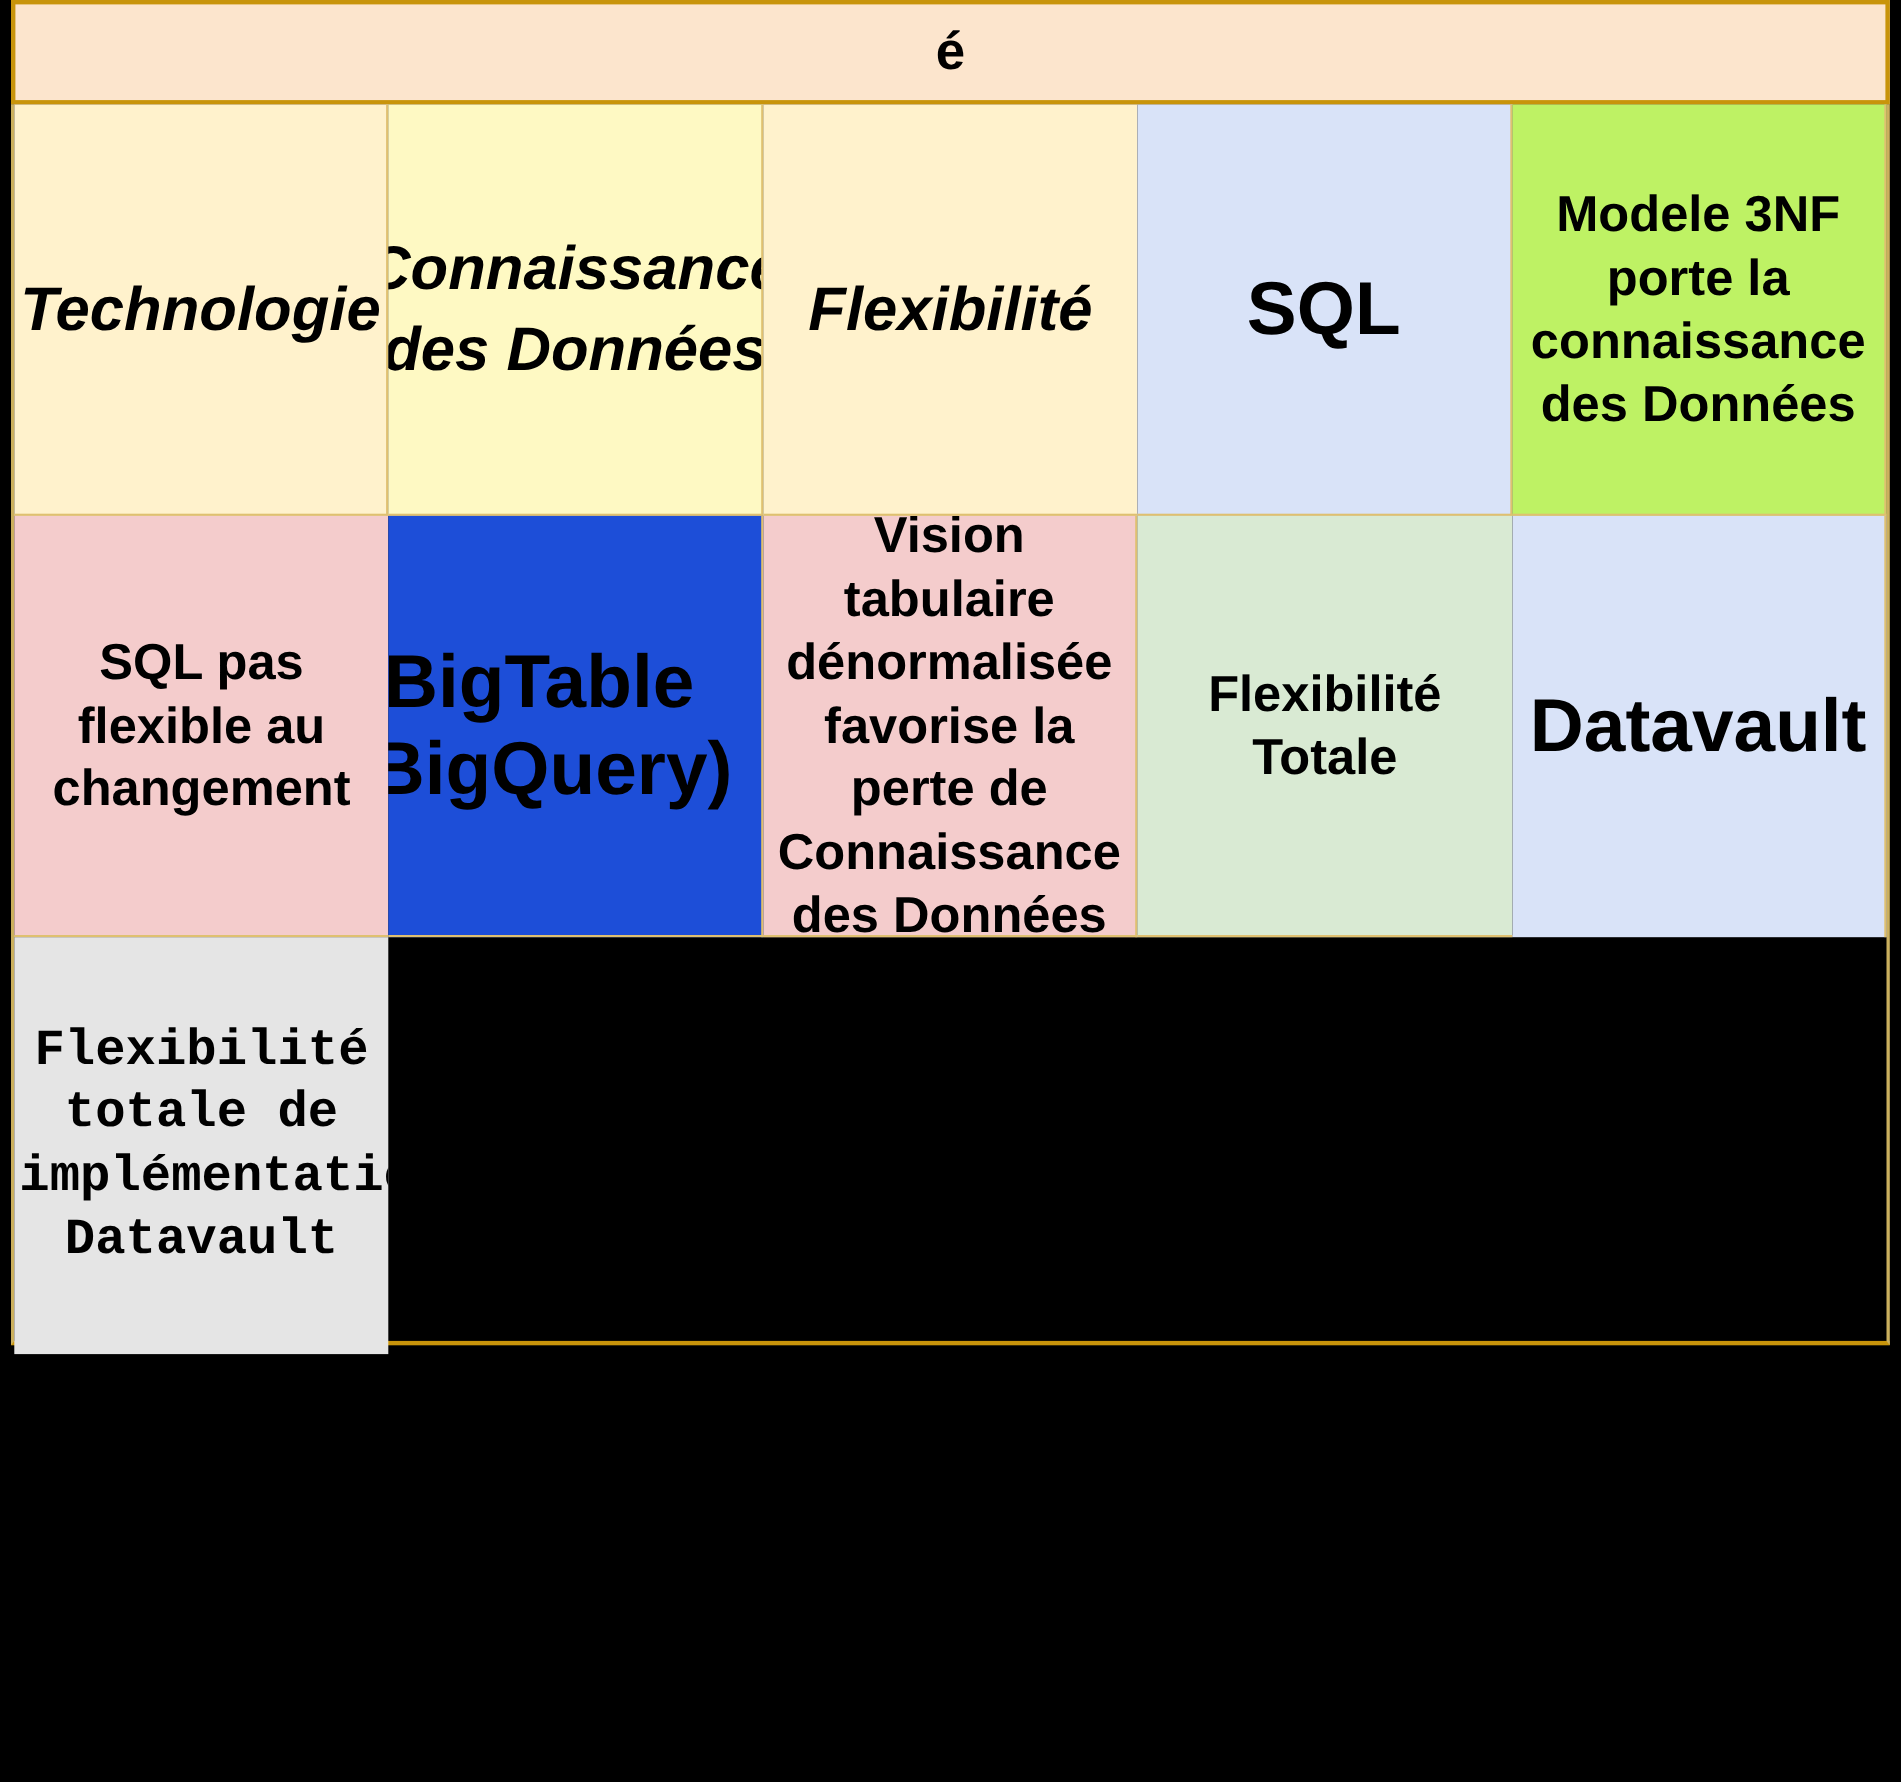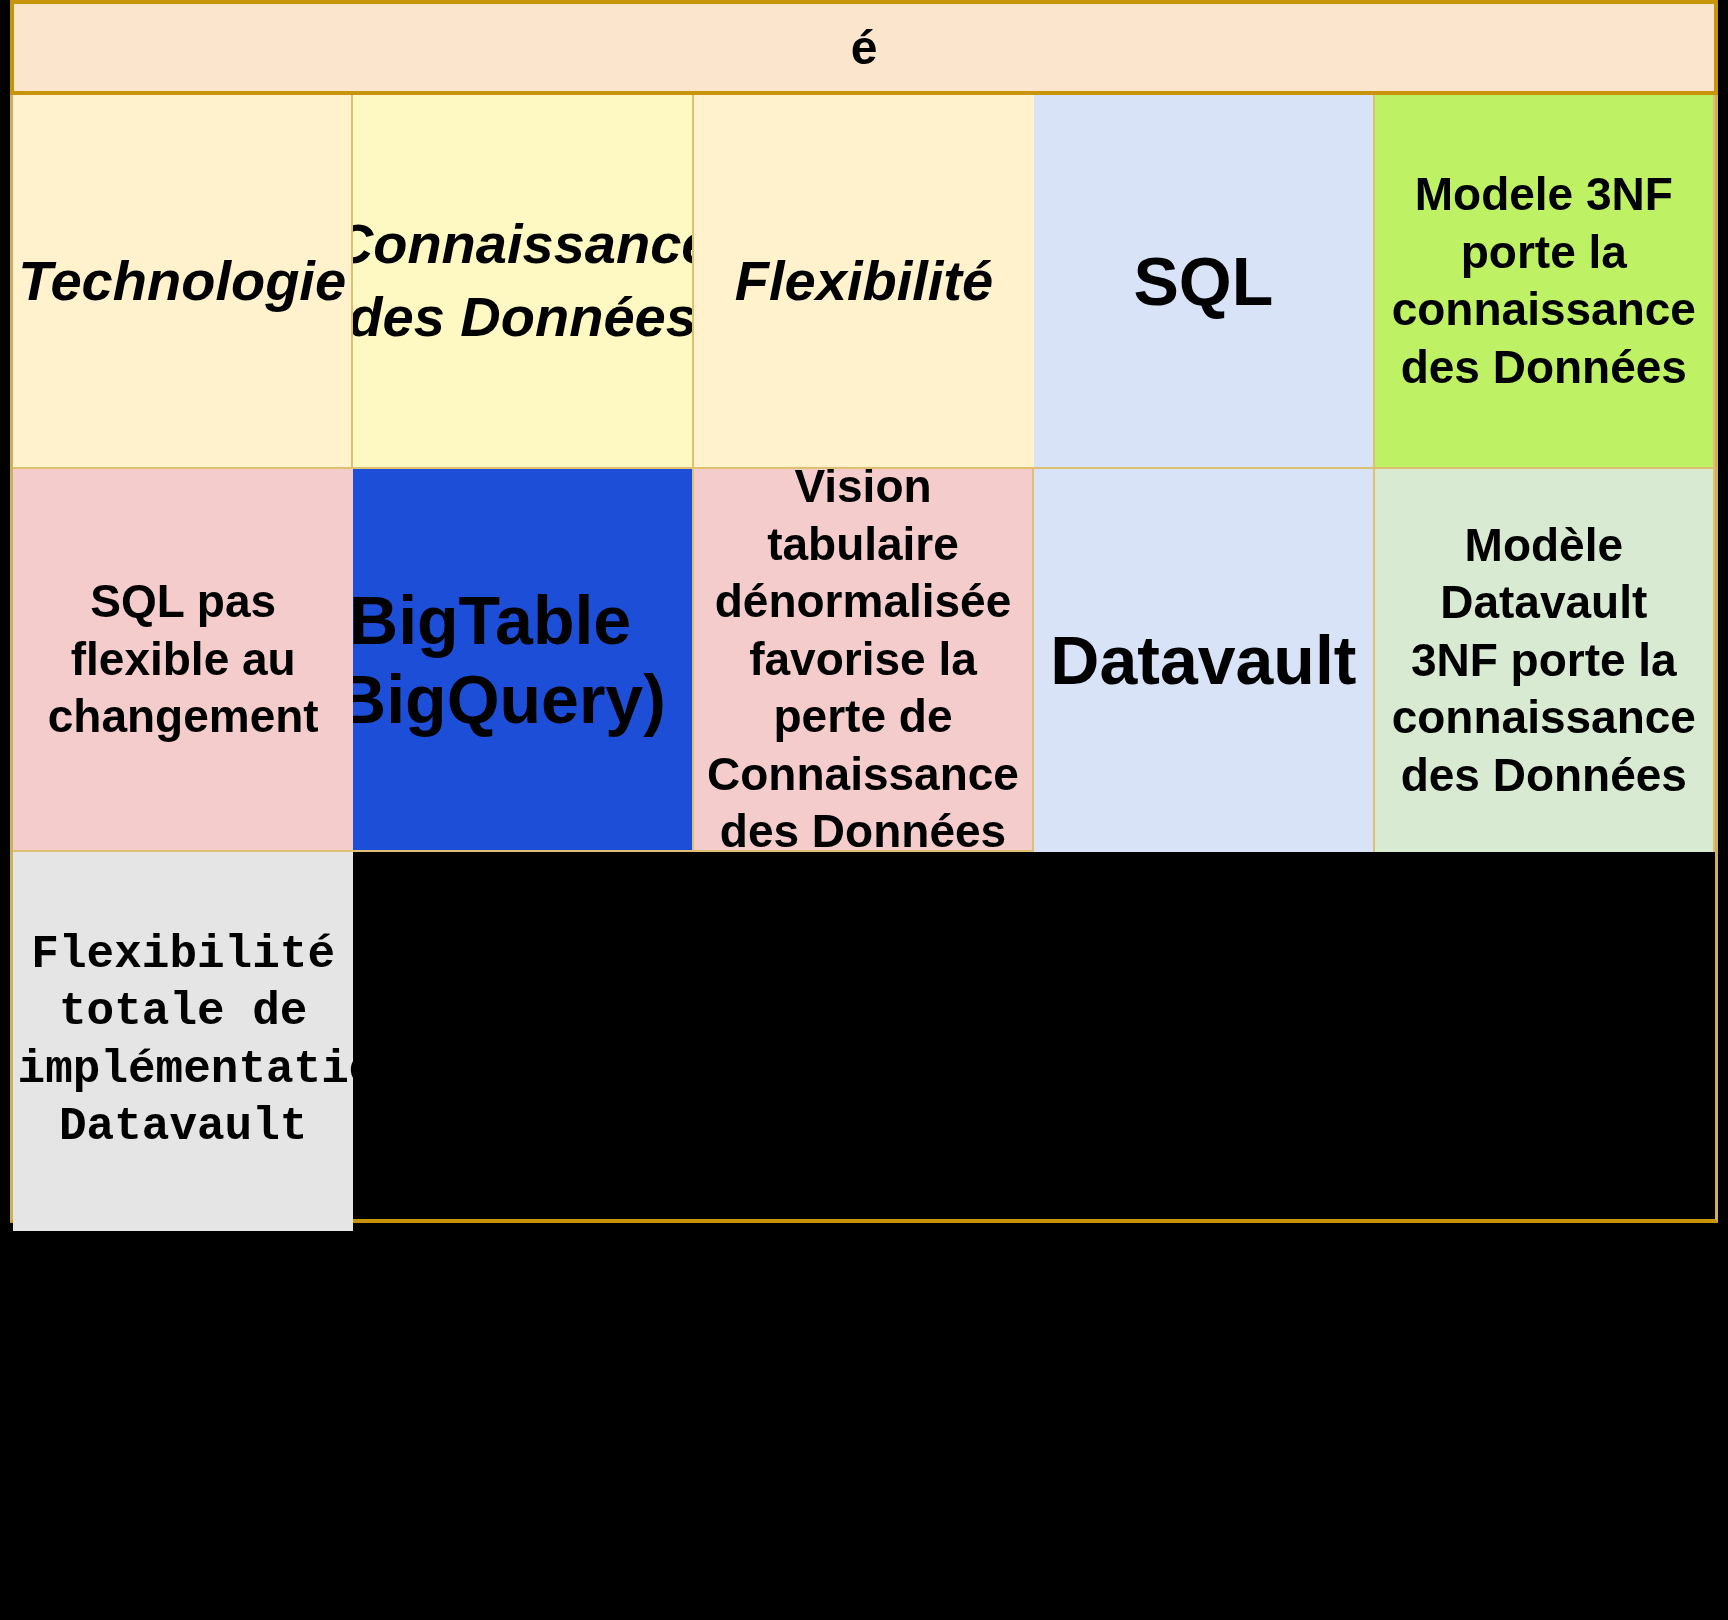--- a/index.html
+++ b/index.html
@@ -94,25 +94,25 @@
     <div class="cell note-cell last-col" style="background-color: rgb(244, 204, 204);">
       <span>SQL pas flexible au changement</span>
     </div>
 
     <div class="cell tech-cell" style="background-color: #1d4ed8; justify-content: flex-end;">
       <span>BigTable (BigQuery)</span>
     </div>
     <div class="cell note-cell" style="background-color: rgb(244, 204, 204);">
       <span>Vision tabulaire dénormalisée favorise la perte de Connaissance des Données</span>
     </div>
+    <div class="cell note-cell last-col" style="background-color: rgb(217, 234, 211);">
+      <span>Flexibilité Totale</span>
+    </div>
 
     <div class="cell tech-cell last-row" style="background-color: rgb(217, 227, 248);">
       <span>Datavault</span>
-    </div>
-    <div class="cell note-cell last-row" style="background-color: rgb(217, 234, 211);">
-      <span>Modèle Datavault 3NF porte la connaissance des Données</span>
     </div>
     <div class="cell note-cell last-col last-row" style="background-color: #e5e5e5; font-family: Liberation Mono, monospace;">
       <span>Flexibilité totale de l'implémentation Datavault</span>
     </div>
 
   </div>
 </div>
 
 </body></html>

